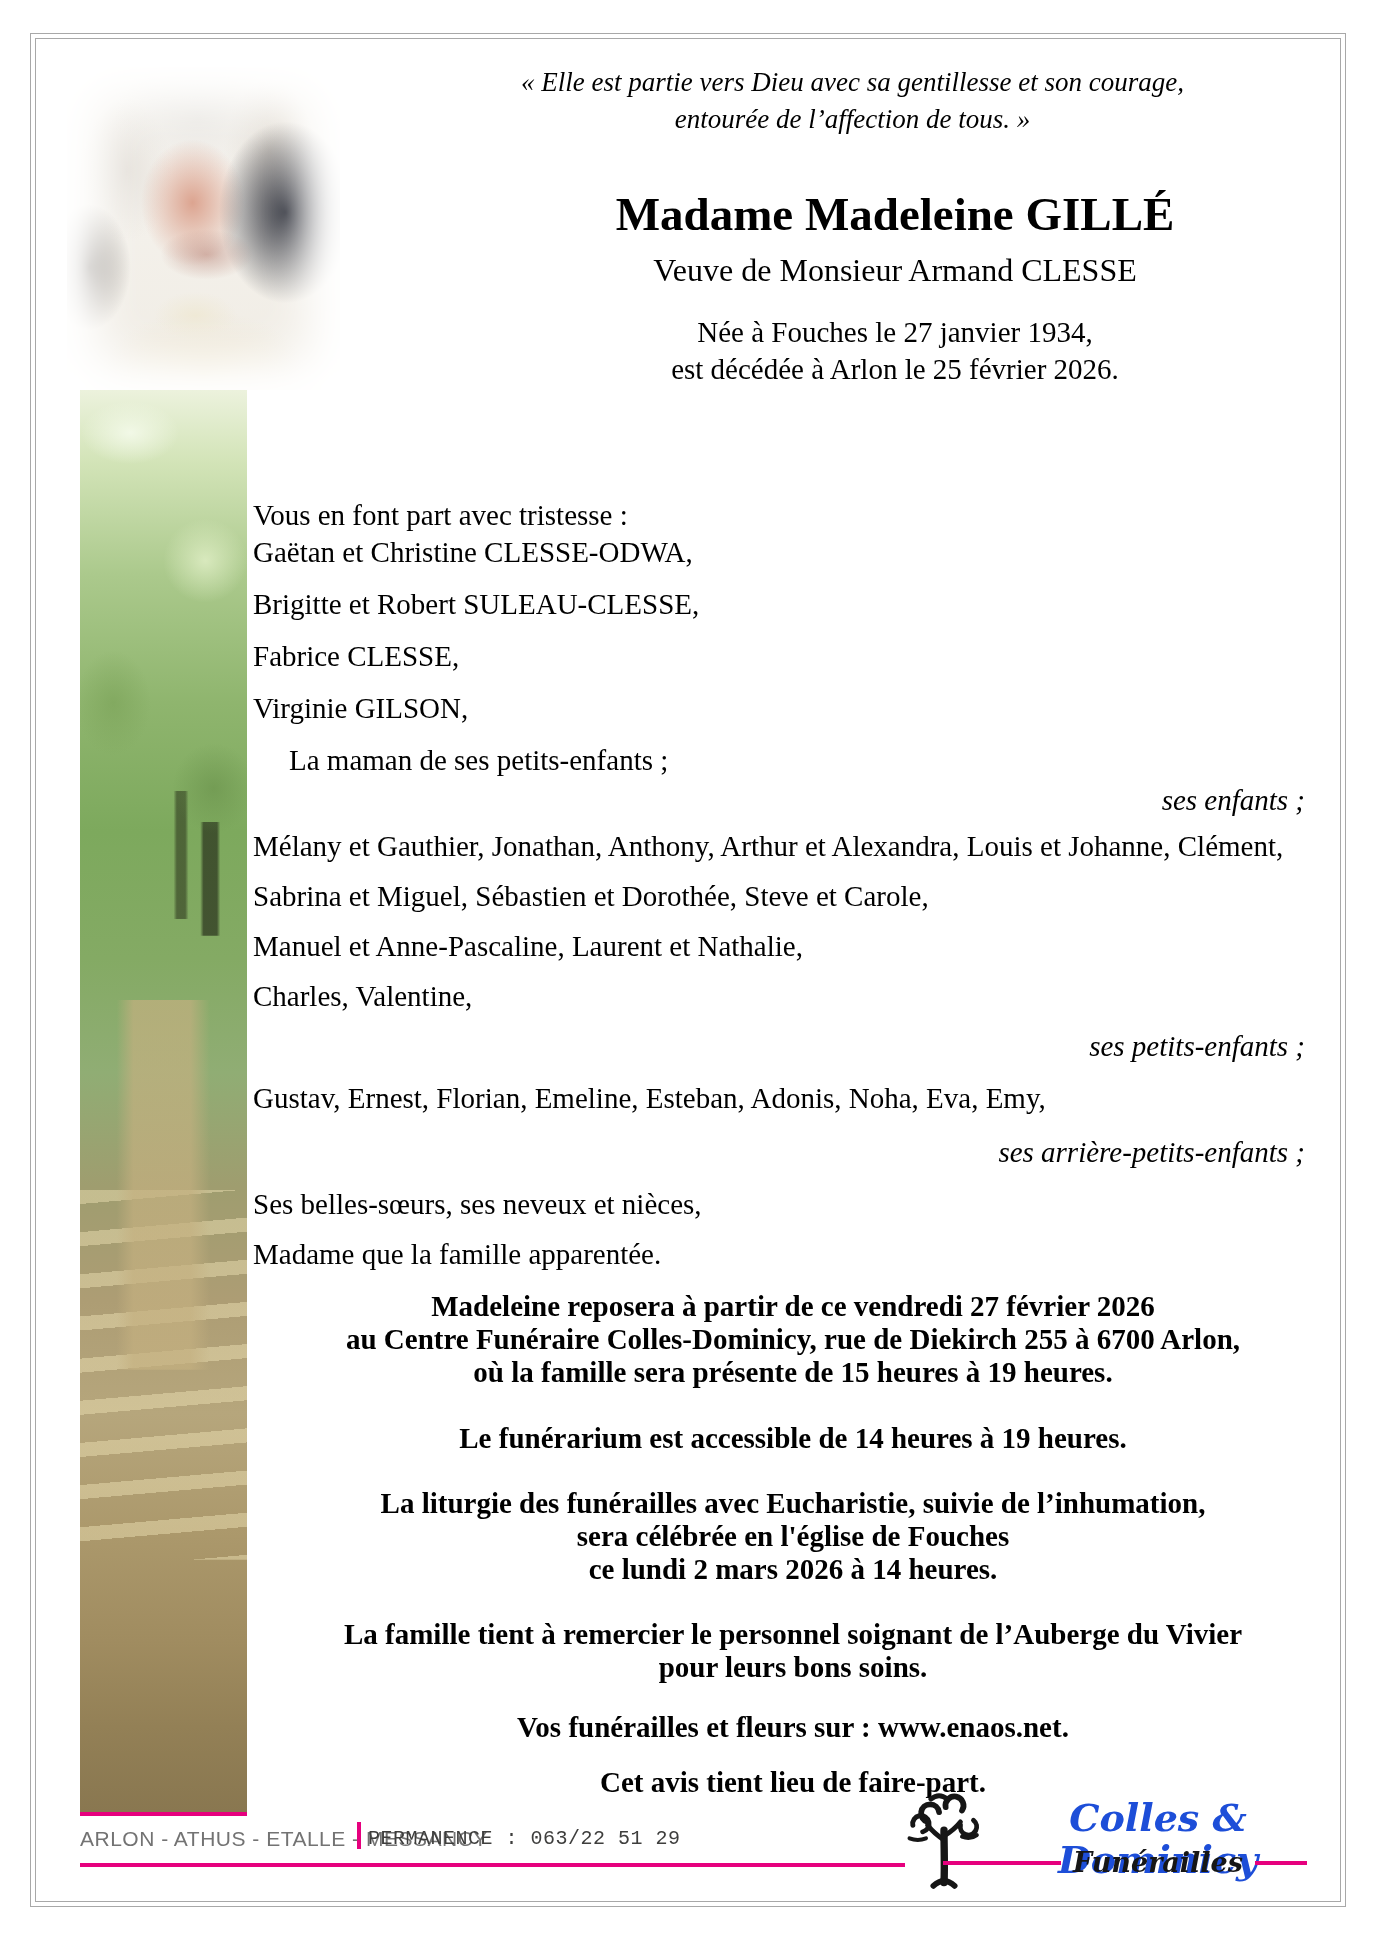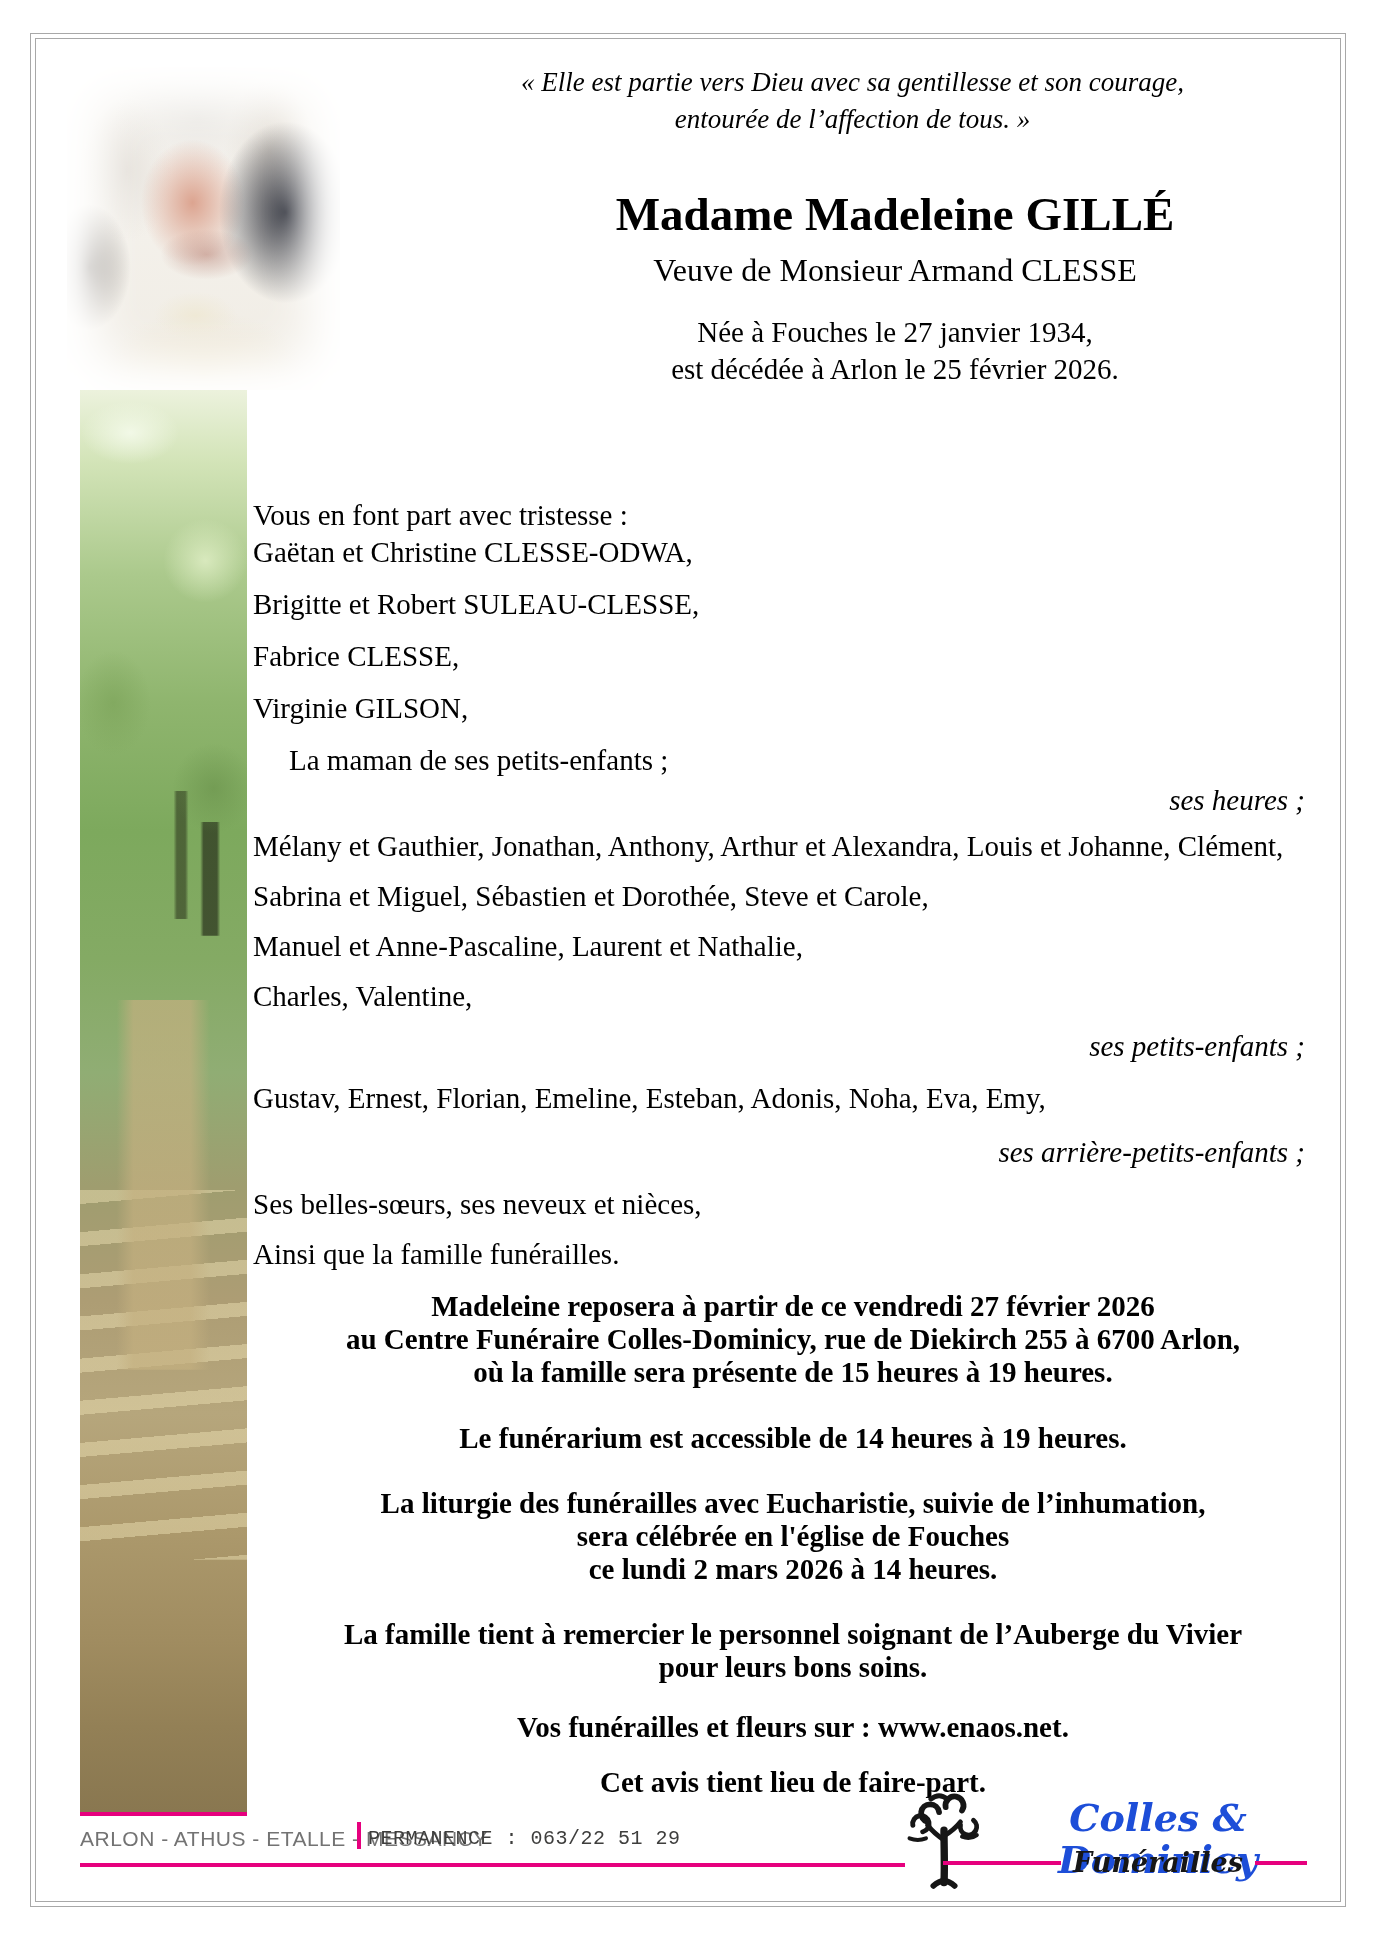--- a/index.html
+++ b/index.html
@@ -105,30 +105,30 @@
   </div>
 </div>
 
 <div class="family-list">
   <p class="fl mb7">Vous en font part avec tristesse :</p>
   <p class="fl mb22">Gaëtan et Christine CLESSE-ODWA,</p>
   <p class="fl mb22">Brigitte et Robert SULEAU-CLESSE,</p>
   <p class="fl mb22">Fabrice CLESSE,</p>
   <p class="fl mb22">Virginie GILSON,</p>
   <p class="fl mb10 indent">La maman de ses petits-enfants ;</p>
-  <p class="fl mb16 rlabel">ses heures ;</p>
+  <p class="fl mb16 rlabel">ses enfants ;</p>
   <p class="fl mb20">Mélany et Gauthier, Jonathan, Anthony, Arthur et Alexandra, Louis et Johanne, Clément,</p>
   <p class="fl mb20">Sabrina et Miguel, Sébastien et Dorothée, Steve et Carole,</p>
   <p class="fl mb20">Manuel et Anne-Pascaline, Laurent et Nathalie,</p>
   <p class="fl mb20">Charles, Valentine,</p>
   <p class="fl mb22 rlabel">ses petits-enfants ;</p>
   <p class="fl mb12">Gustav, Ernest, Florian, Emeline, Esteban, Adonis, Noha, Eva, Emy,</p>
   <p class="fl mb22 rlabel">ses arrière-petits-enfants ;</p>
   <p class="fl mb20">Ses belles-sœurs, ses neveux et nièces,</p>
-  <p class="fl">Ainsi que la famille funérailles.</p>
+  <p class="fl">Madame que la famille apparentée.</p>
 </div>
 
 <div class="ceremony">
   <p class="cer-p">
     <span>Madeleine reposera à partir de ce vendredi 27 février 2026</span><br>
     <span>au Centre Funéraire Colles-Dominicy, rue de Diekirch 255 à 6700 Arlon,</span><br>
     <span>où la famille sera présente de 15 heures à 19 heures.</span>
   </p>
   <p class="cer-p g32">Le funérarium est accessible de 14 heures à 19 heures.</p>
   <p class="cer-p g32">

